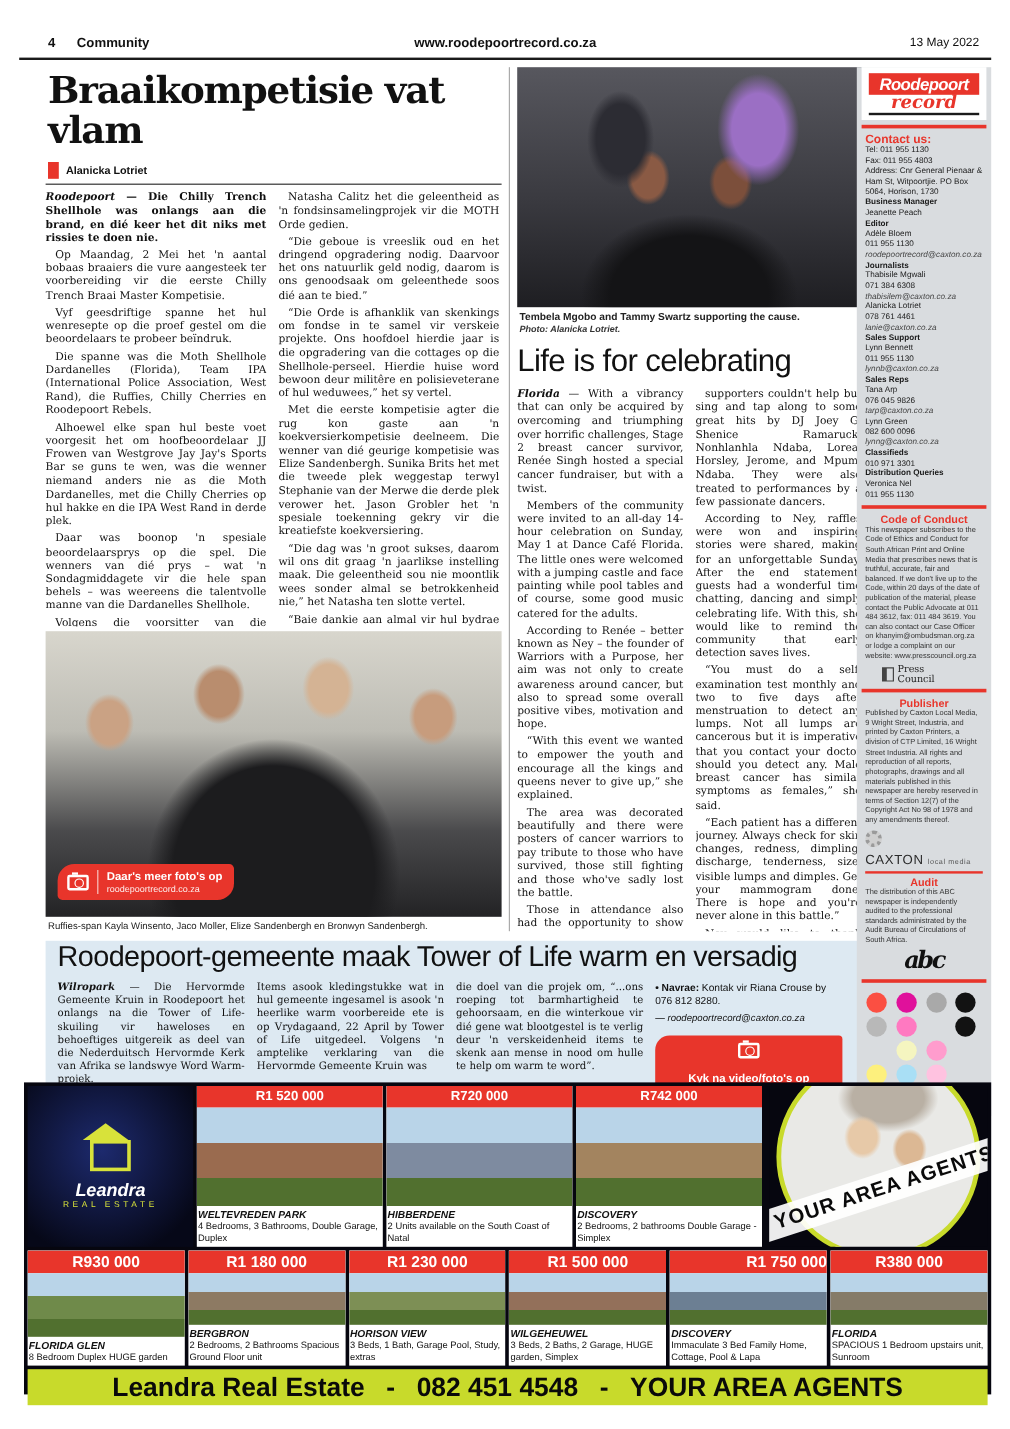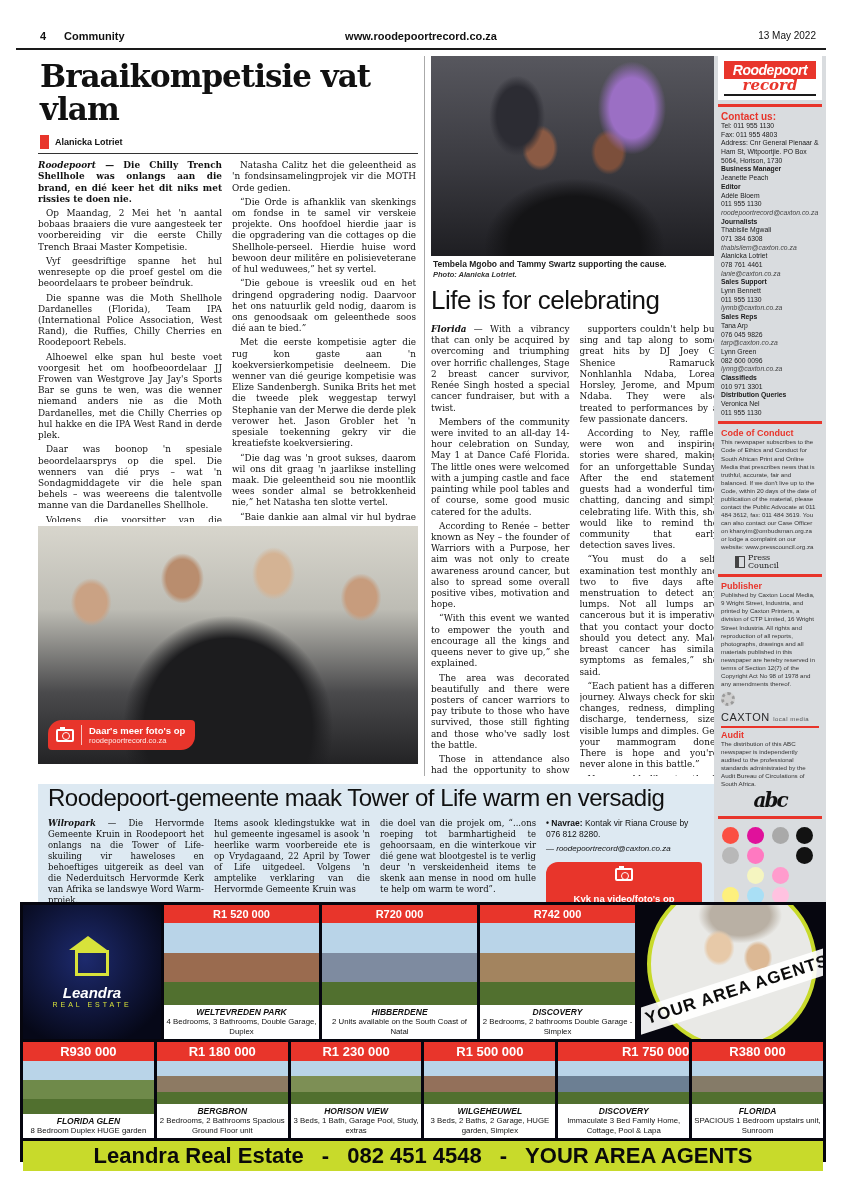--- a/index.html
+++ b/index.html
@@ -82,21 +82,21 @@
                  font-size:14px; text-align:center; letter-spacing:-.5px; padding:1px 0; }
   .sb-logo .l2 { font-family:"DejaVu Serif", serif; font-style:italic; font-weight:bold;
                  color:#e8352b; font-size:15px; text-align:center; margin-top:-3px;
                  border-bottom:2px solid #1a1a1a; }
   .sb-rule { height:3px; background:#e8352b; margin:4px 4px; }
   .sb-pad { padding:0 7px; }
   .sb-contact-head { color:#e8352b; font-weight:bold; font-size:10px; }
   .sb-line { font-size:6.8px; line-height:1.28; color:#1a1a1a; }
   .sb-line.b { font-weight:bold; }
   .sb-line.i { font-style:italic; color:#444; }
-  .sb-h { color:#e8352b; font-weight:bold; font-size:9px; margin-top:2px; }
+  .sb-h { color:#e8352b; font-weight:bold; font-size:9px; margin-top:2px;text-align:center; }
   .sb-small { font-size:6.2px; line-height:1.3; color:#333; }
   .pc-logo { display:flex; align-items:center; gap:3px; margin:3px 0 2px 14px;
              font-family:"DejaVu Serif", serif; font-size:8px; line-height:1; color:#222; }
   .pc-logo .box { width:10px; height:12px; border:1.5px solid #444; border-left-width:4px; }
   .caxton-logo { margin:4px 0 2px 0; }
   .caxton-logo .gear { width:14px; height:14px; border-radius:50%; border:3px dotted #9a9a9a;
                        background:#cfcfcf; margin-bottom:1px; }
   .caxton-logo .word { font-family:"Liberation Sans", sans-serif; font-size:11px;
                        letter-spacing:.5px; color:#2a2a2a; }
   .caxton-logo .word .sub { font-size:6px; color:#555; }
@@ -126,21 +126,21 @@
   .ads { position:absolute; left:20px; top:902px; width:806px; height:260px;
          background:#06060f; padding:3px; font-family:"Liberation Sans", sans-serif; }
   .ads-row { display:flex; gap:3px; }
   .ads-row.top { height:134px; margin-bottom:3px; }
   .ads-row.bottom { height:96px; }
   .listing { background:#fff; flex:1; display:flex; flex-direction:column; overflow:hidden; }
   .price-tag { background:#e8352b; color:#fff; font-weight:bold; text-align:center;
                font-size:11px; padding:3px 0; }
   .house-photo { flex:1;
     background:linear-gradient(180deg,#b9d4e8 0 36%, var(--pc,#8a7a5a) 36% 72%, #51702f 72% 100%); }
-  .listing-info { text-align:center; padding:2px 1px 3px; }
+  .listing-info { text-align:left; padding:2px 1px 3px; }
   .suburb { font-weight:bold; font-style:italic; font-size:8.5px; }
   .details { font-size:7.8px; line-height:1.2; }
   .logo-card { width:138px; flex:none; background:radial-gradient(90px 90px at 45% 40%, #1d2a6e, #060818);
                display:flex; flex-direction:column; align-items:center; justify-content:center; }
   .house-icon { width:34px; height:26px; border:3px solid #d8e23a; position:relative; margin-top:14px; }
   .house-icon::before { content:''; position:absolute; left:-9px; top:-17px;
       border-left:19px solid transparent; border-right:19px solid transparent;
       border-bottom:14px solid #d8e23a; }
   .logo-card .nm { color:#fff; font-style:italic; font-weight:bold; font-size:15px; margin-top:8px; }
   .logo-card .re { color:#d8e23a; font-size:7px; letter-spacing:3px; }
@@ -188,39 +188,40 @@
                 <p>Vyf geesdriftige spanne het hul wenresepte op die proef gestel om die beoordelaars te probeer beïndruk.</p>
                 <p>Die spanne was die Moth Shellhole Dardanelles (Florida), Team IPA (International Police Association, West Rand), die Ruffies, Chilly Cherries en Roodepoort Rebels.</p>
                 <p>Alhoewel elke span hul beste voet voorgesit het om hoofbeoordelaar JJ Frowen van Westgrove Jay Jay's Sports Bar se guns te wen, was die wenner niemand anders nie as die Moth Dardanelles, met die Chilly Cherries op hul hakke en die IPA West Rand in derde plek.</p>
                 <p>Daar was boonop 'n spesiale beoordelaarsprys op die spel. Die wenners van dié prys – wat 'n Sondagmiddagete vir die hele span behels – was weereens die talentvolle manne van die Dardanelles Shellhole.</p>
                 <p>Volgens die voorsitter van die Shellhole Organiseringskomitee,</p>
             </div>
           </div>
           <div class="col">
             <div>
               <p>Natasha Calitz het die geleentheid as 'n fondsinsamelingprojek vir die MOTH Orde gedien.</p>
+                <p>“Die geboue is vreeslik oud en het dringend opgradering nodig. Daarvoor het ons natuurlik geld nodig, daarom is ons genoodsaak om geleenthede soos dié aan te bied.”</p>
                 <p>“Die Orde is afhanklik van skenkings om fondse in te samel vir verskeie projekte. Ons hoofdoel hierdie jaar is die opgradering van die cottages op die Shellhole-perseel. Hierdie huise word bewoon deur militêre en polisieveterane of hul weduwees,” het sy vertel.</p>
-                <p>“Die geboue is vreeslik oud en het dringend opgradering nodig. Daarvoor het ons natuurlik geld nodig, daarom is ons genoodsaak om geleenthede soos dié aan te bied.”</p>
                 <p>Met die eerste kompetisie agter die rug kon gaste aan 'n koekversierkompetisie deelneem. Die wenner van dié geurige kompetisie was Elize Sandenbergh. Sunika Brits het met die tweede plek weggestap terwyl Stephanie van der Merwe die derde plek verower het. Jason Grobler het 'n spesiale toekenning gekry vir die kreatiefste koekversiering.</p>
                 <p>“Die dag was 'n groot sukses, daarom wil ons dit graag 'n jaarlikse instelling maak. Die geleentheid sou nie moontlik wees sonder almal se betrokkenheid nie,” het Natasha ten slotte vertel.</p>
                 <p>“Baie dankie aan almal vir hul bydrae sowel as ons borge. Ons hoop om almal weer volgende jaar te sien.”</p>
             </div>
 
           </div>
         </div>
         <div class="braai-photo">
           <div class="photo-badge">
             <span class="cam"></span>
             <span class="badge-divider"></span>
             <span class="txt">
               <div class="l1">Daar's meer foto's op</div>
               <div class="l2">roodepoortrecord.co.za</div>
             </span>
           </div>
         </div>
+        <div class="caption">Ruffies-span Kayla Winsento, Jaco Moller, Elize Sandenbergh en Bronwyn Sandenbergh.</div>
       </article>
 
       <article class="celeb">
         <div class="celeb-photo"></div>
         <div class="caption">Tembela Mgobo and Tammy Swartz supporting the cause.</div>
         <div class="credit">Photo: Alanicka Lotriet.</div>
         <h2>Life is for celebrating</h2>
         <div class="cols">
           <div class="col">
             <p class="lead" style="font-weight:normal"><span class="loc" style="font-weight:bold">Florida</span><span> — With a vibrancy that can only be acquired by overcoming and triumphing over horrific challenges, Stage 2 breast cancer survivor, Renée Singh hosted a special cancer fundraiser, but with a twist.</span></p>

